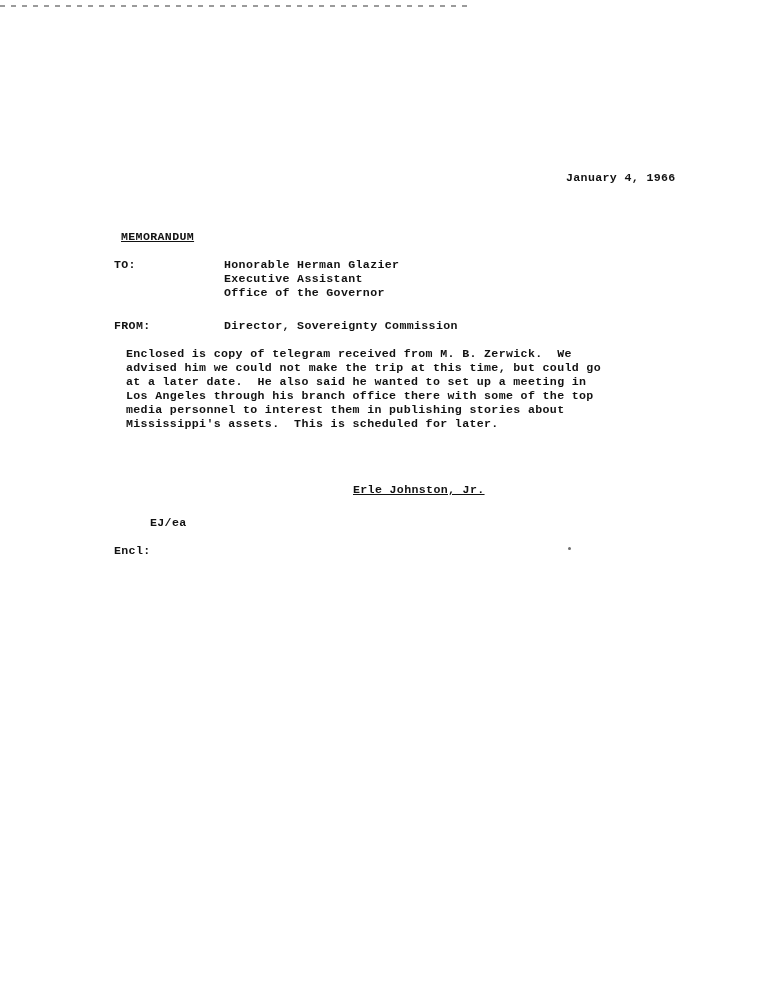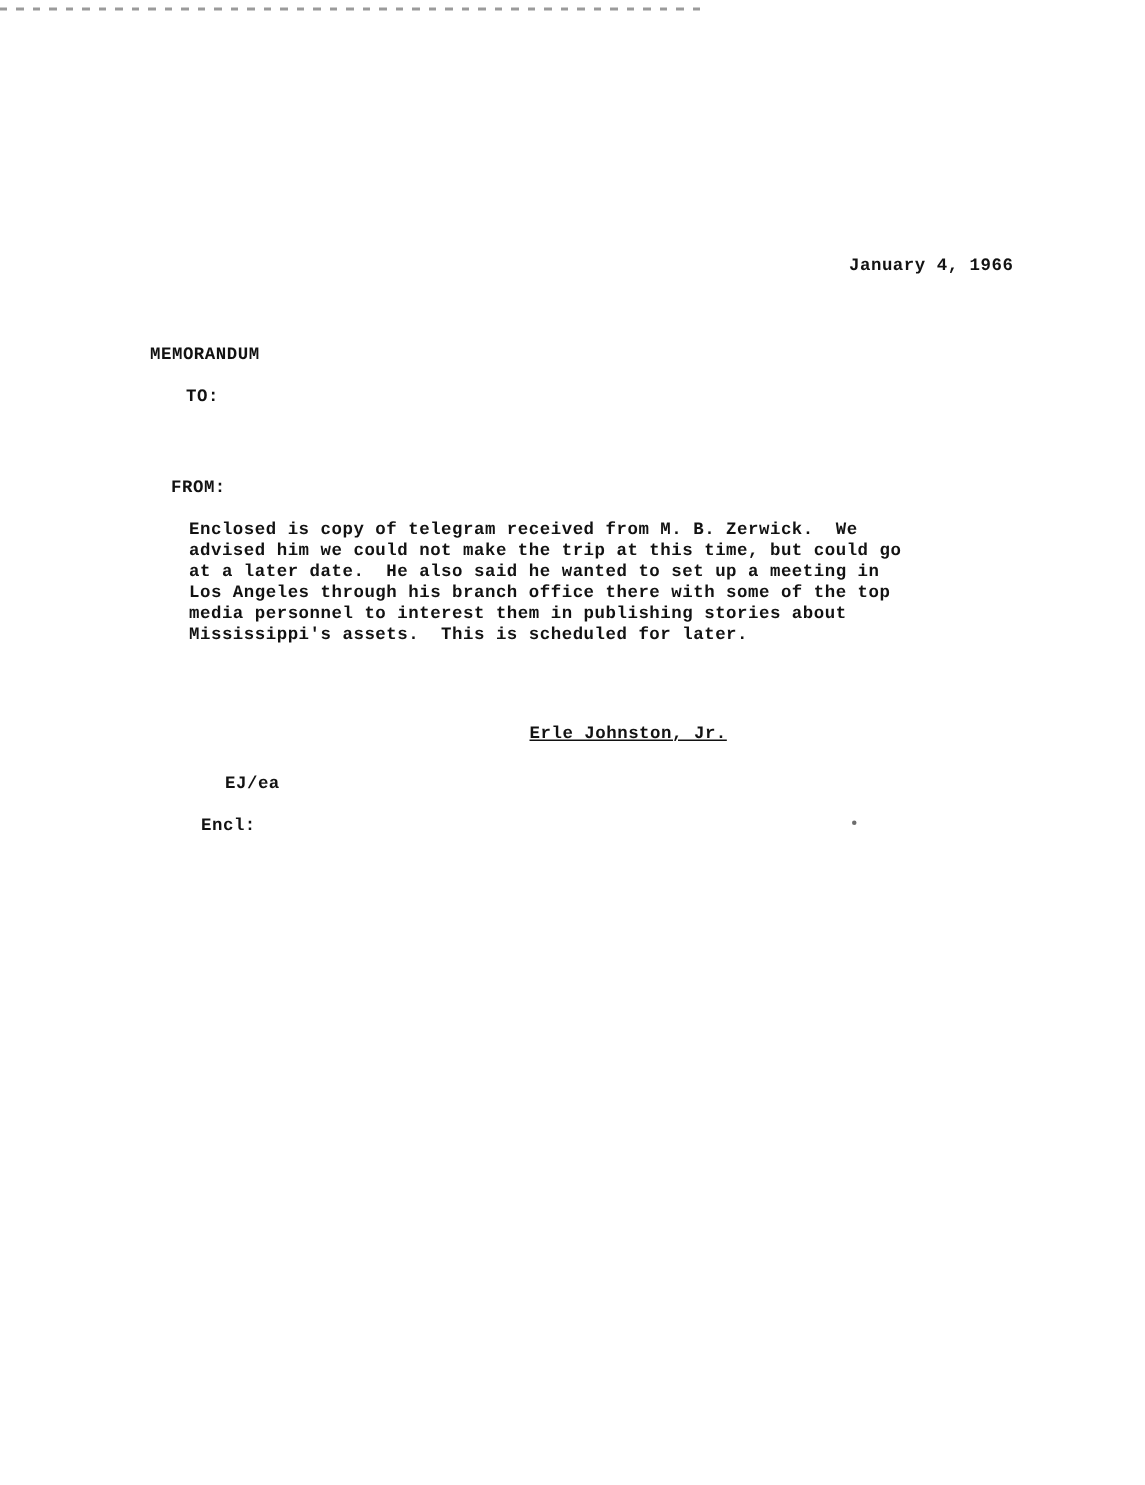--- a/index.html
+++ b/index.html
@@ -43,26 +43,27 @@
     font-weight: 700;
     color: #121212;
   }
 
   .date-line {
     left: 566px;
     top: 171px;
   }
 
   .memo-heading {
-    left: 100px;
+    left: 121px;
     top: 230px;
+    text-decoration: underline;
   }
 
   .field-label-to {
-    left: 124px;
+    left: 114px;
     top: 258px;
   }
 
   .field-value-to {
     left: 224px;
     top: 258px;
   }
 
   .field-label-from {
     left: 114px;
@@ -88,21 +89,20 @@
 
   .initials-line {
     left: 114px;
     top: 516px;
     padding-left: 36px;
   }
 
   .enclosure-line {
     left: 114px;
     top: 544px;
-    margin-left: 20px;
   }
 
   
   .ink-speck {
     position: absolute;
     left: 568px;
     top: 547px;
     width: 3px;
     height: 3px;
     background: #6d6d6d;
@@ -115,23 +115,27 @@
 <div class="page">
 
   <div class="scan-edge-dashes"></div>
 
   <div class="typed date-line">January 4, 1966</div>
 
   <div class="typed memo-heading">MEMORANDUM</div>
 
   <div class="typed field-label-to">TO:</div>
 
+  <div class="typed field-value-to">Honorable Herman Glazier
+Executive Assistant
+Office of the Governor</div>
 
   <div class="typed field-label-from">FROM:</div>
 
+  <div class="typed field-value-from">Director, Sovereignty Commission</div>
 
   <div class="typed body-paragraph">Enclosed is copy of telegram received from M. B. Zerwick.  We
 advised him we could not make the trip at this time, but could go
 at a later date.  He also said he wanted to set up a meeting in
 Los Angeles through his branch office there with some of the top
 media personnel to interest them in publishing stories about
 Mississippi's assets.  This is scheduled for later.</div>
 
   <div class="typed signature-name">Erle Johnston, Jr.</div>
 

